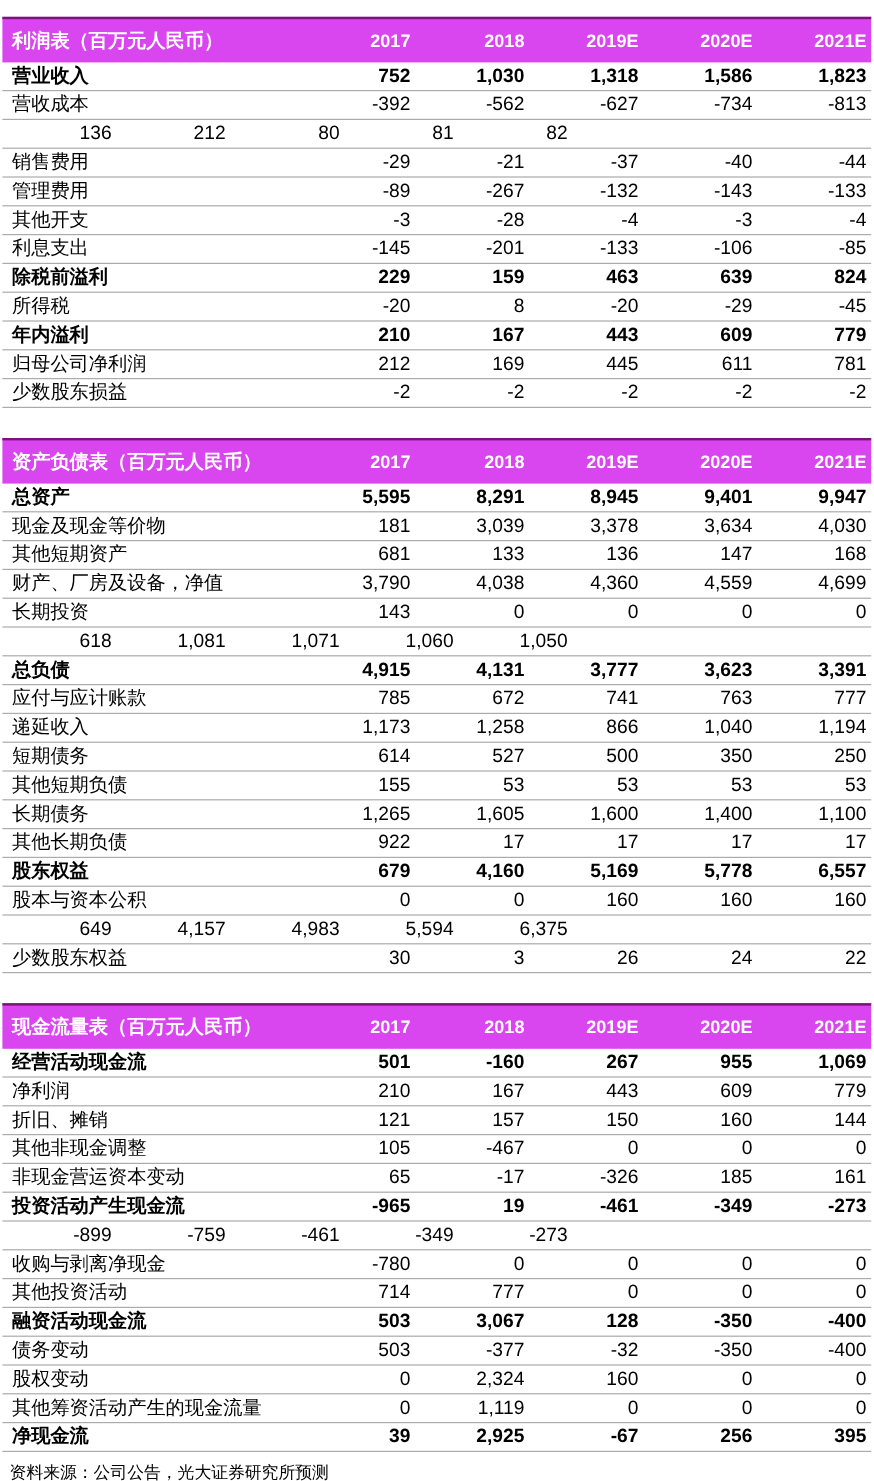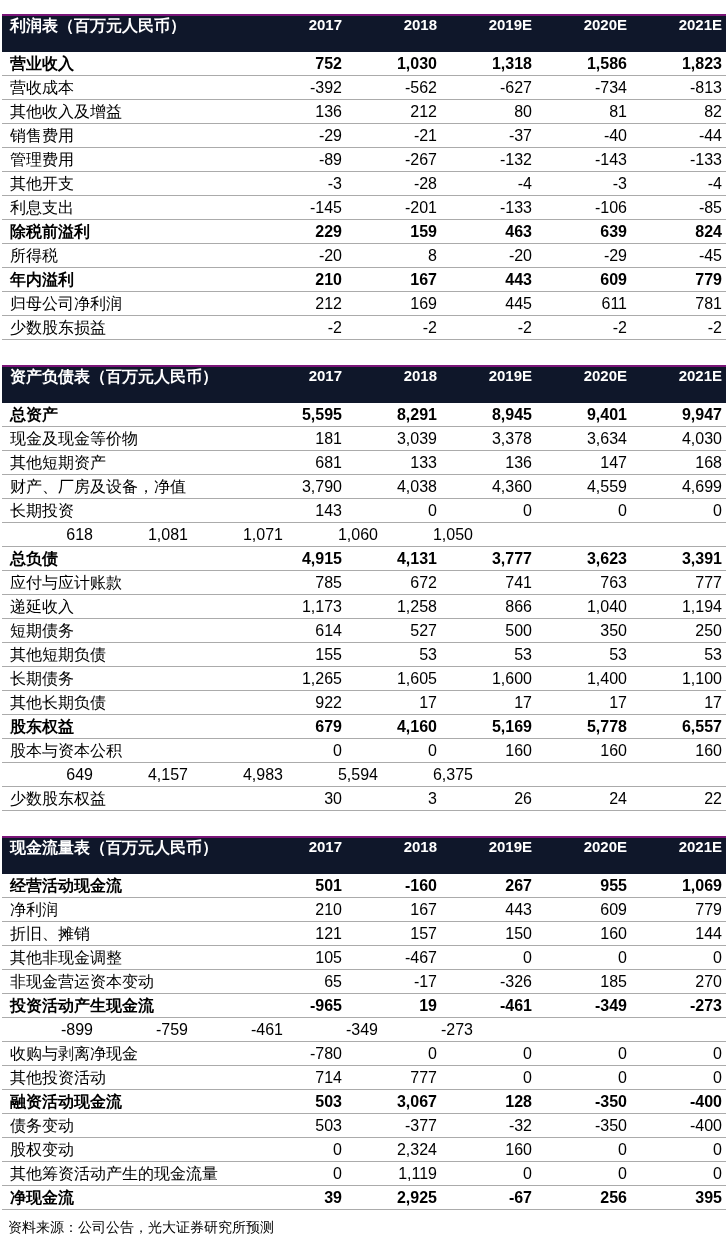--- a/index.html
+++ b/index.html
@@ -20,22 +20,23 @@
   }
   .fin-table {
     width: 724px;
     margin-bottom: 25px;
   }
   .fin-table.last {
     margin-bottom: 4px;
   }
   .table-header {
     display: flex;
+    align-items: center;
     height: 38px;
-    background: #0f172a;
+    background: #d946ef;
     border-top: 2px solid #7A1578;
     color: #ffffff;
   }
   .table-title {
     flex: 1;
     font-family: "Liberation Serif", serif;
     font-weight: bold;
     font-style: normal;
     font-size: 16px;
     padding-left: 8px;
@@ -109,21 +110,20 @@
         </div>
         <div class="row">
           <span class="label">营收成本</span>
           <span class="val">-392</span>
           <span class="val">-562</span>
           <span class="val">-627</span>
           <span class="val">-734</span>
           <span class="val">-813</span>
         </div>
         <div class="row">
-          <span class="label">其他收入及增益</span>
           <span class="val">136</span>
           <span class="val">212</span>
           <span class="val">80</span>
           <span class="val">81</span>
           <span class="val">82</span>
         </div>
         <div class="row">
           <span class="label">销售费用</span>
           <span class="val">-29</span>
           <span class="val">-21</span>
@@ -380,21 +380,21 @@
           <span class="val">0</span>
           <span class="val">0</span>
           <span class="val">0</span>
         </div>
         <div class="row">
           <span class="label">非现金营运资本变动</span>
           <span class="val">65</span>
           <span class="val">-17</span>
           <span class="val">-326</span>
           <span class="val">185</span>
-          <span class="val">270</span>
+          <span class="val">161</span>
         </div>
         <div class="row bold">
           <span class="label">投资活动产生现金流</span>
           <span class="val">-965</span>
           <span class="val">19</span>
           <span class="val">-461</span>
           <span class="val">-349</span>
           <span class="val">-273</span>
         </div>
         <div class="row indent">

